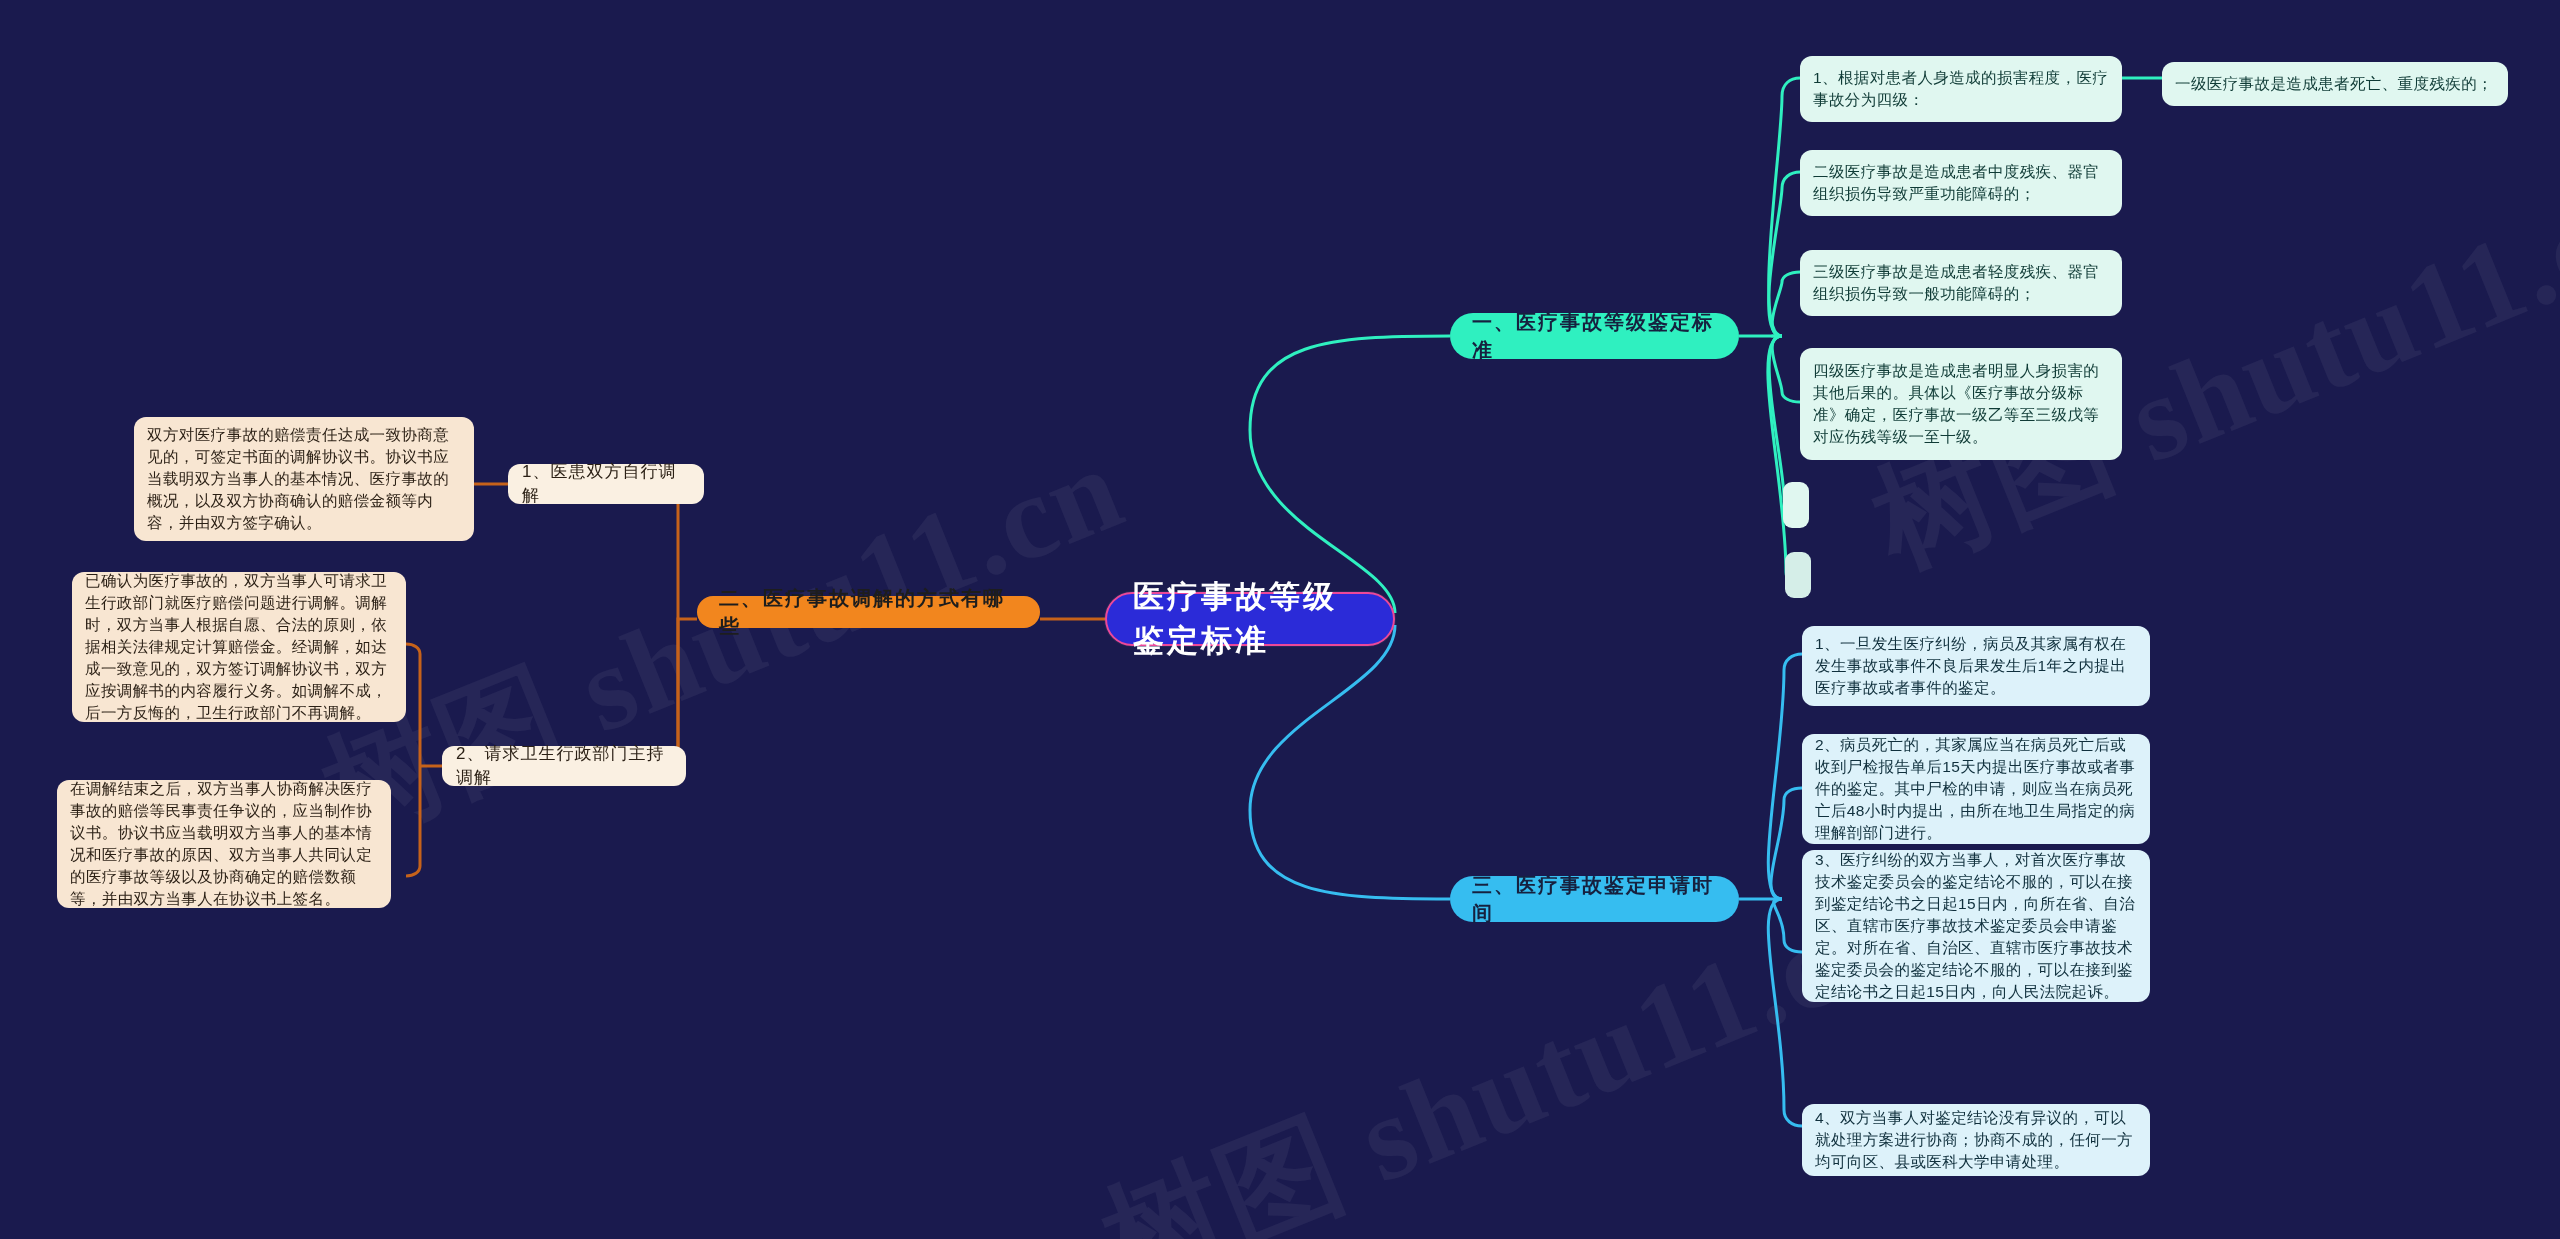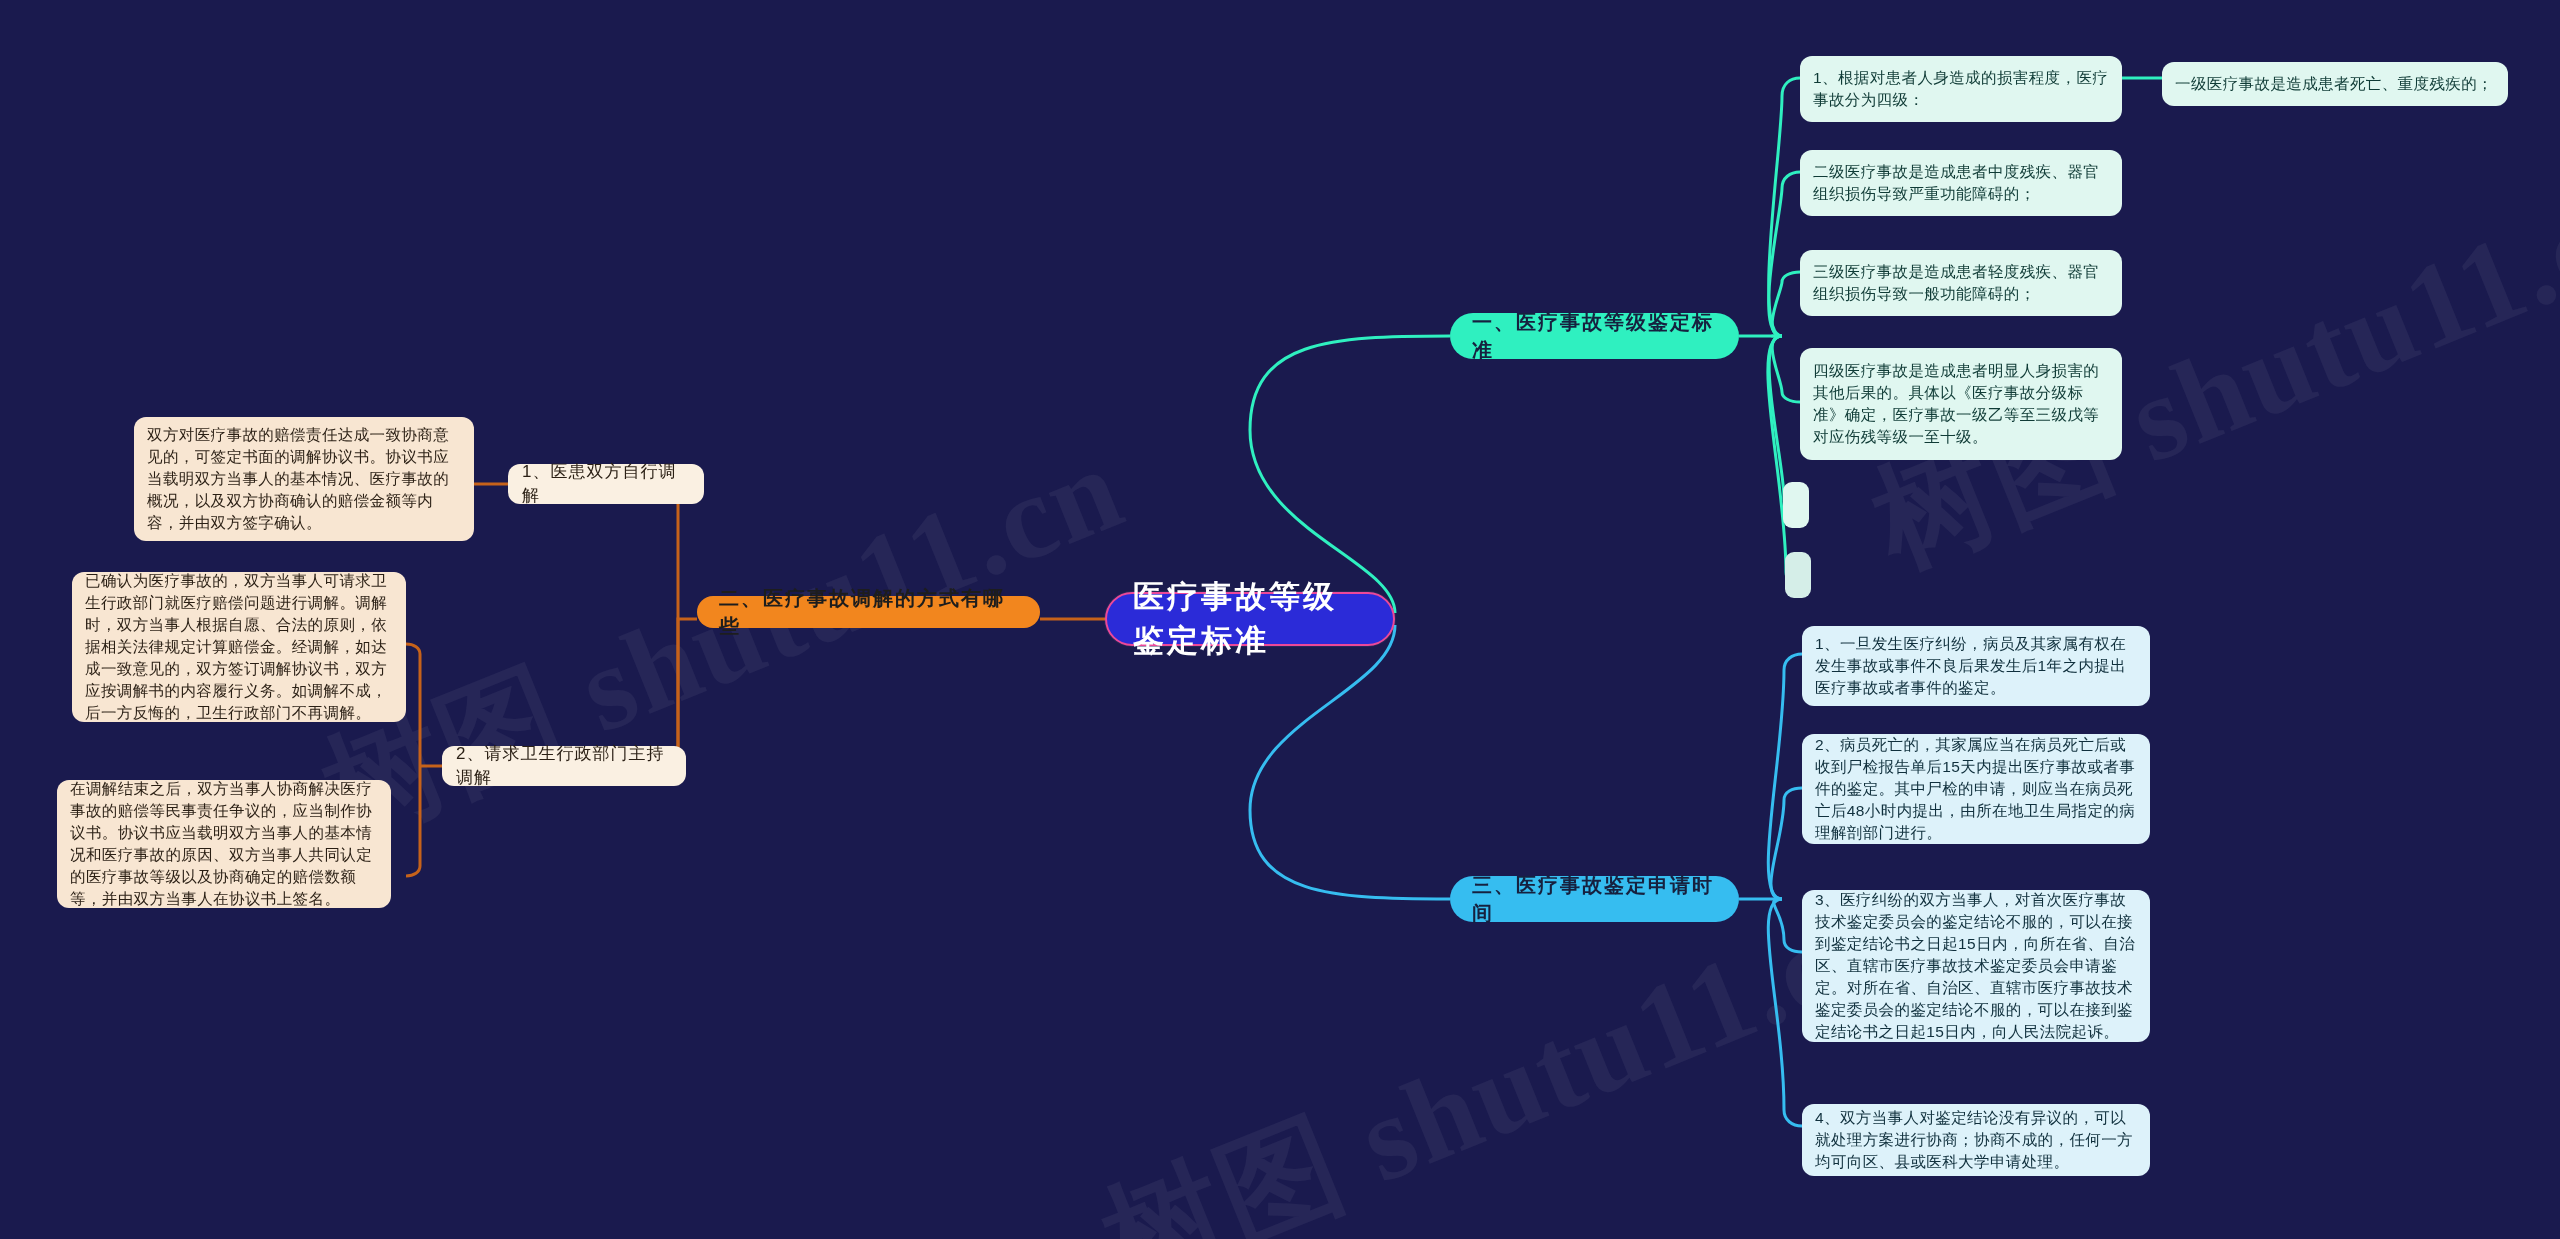--- a/index.html
+++ b/index.html
@@ -173,21 +173,21 @@
   </div>
 
   <div class="node leaf leaf-cyan" style="left:1802px; top:626px; width:348px; height:80px;">
     <span>1、一旦发生医疗纠纷，病员及其家属有权在发生事故或事件不良后果发生后1年之内提出医疗事故或者事件的鉴定。</span>
   </div>
 
   <div class="node leaf leaf-cyan" style="left:1802px; top:734px; width:348px; height:110px;">
     <span>2、病员死亡的，其家属应当在病员死亡后或收到尸检报告单后15天内提出医疗事故或者事件的鉴定。其中尸检的申请，则应当在病员死亡后48小时内提出，由所在地卫生局指定的病理解剖部门进行。</span>
   </div>
 
-  <div class="node leaf leaf-cyan" style="left:1802px; top:890px; width:348px; height:152px;">
+  <div class="node leaf leaf-cyan" style="left:1802px; top:850px; width:348px; height:152px;">
     <span>3、医疗纠纷的双方当事人，对首次医疗事故技术鉴定委员会的鉴定结论不服的，可以在接到鉴定结论书之日起15日内，向所在省、自治区、直辖市医疗事故技术鉴定委员会申请鉴定。对所在省、自治区、直辖市医疗事故技术鉴定委员会的鉴定结论不服的，可以在接到鉴定结论书之日起15日内，向人民法院起诉。</span>
   </div>
 
   <div class="node leaf leaf-cyan" style="left:1802px; top:1104px; width:348px; height:72px;">
     <span>4、双方当事人对鉴定结论没有异议的，可以就处理方案进行协商；协商不成的，任何一方均可向区、县或医科大学申请处理。</span>
   </div>
 
   <div class="node branch branch-orange" style="left:697px; top:596px; width:343px; height:32px;">
     <span>二、医疗事故调解的方式有哪些</span>
   </div>

